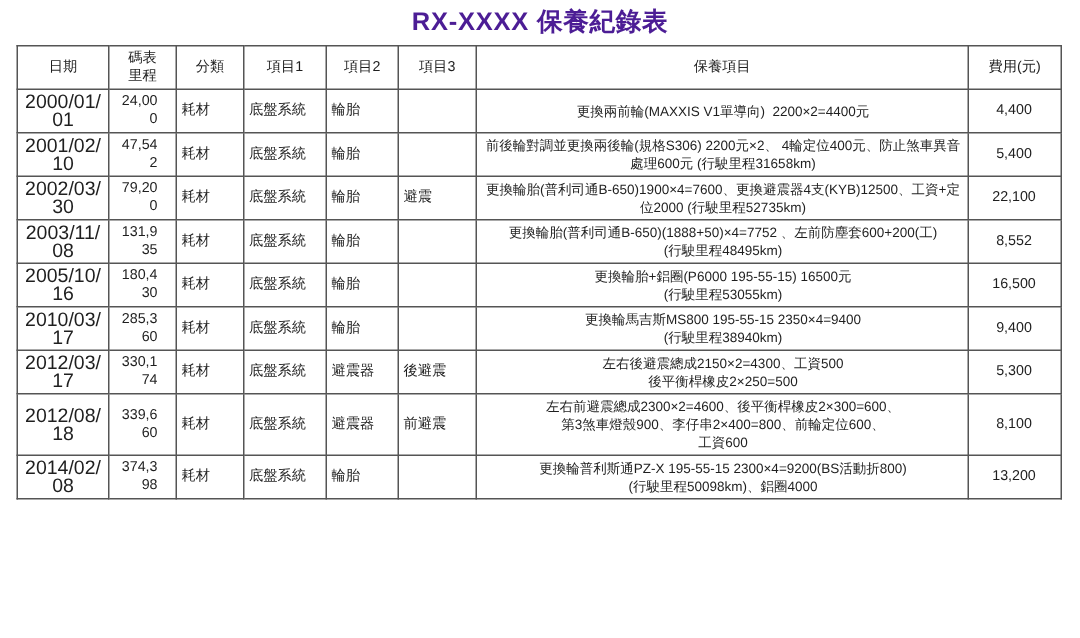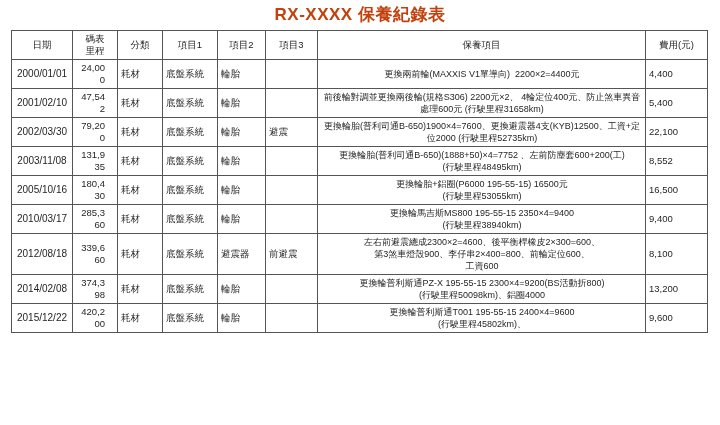--- a/index.html
+++ b/index.html
@@ -7,44 +7,44 @@
     width:720px;height:425px;overflow:hidden;
     font-family:"Liberation Sans","DejaVu Sans",sans-serif;
     color:#1f1f1f;
     -webkit-font-smoothing:antialiased;
   }
   .page{position:relative;width:720px;height:425px;}
   .title{
     text-align:center;
     font-size:17px;font-weight:bold;
     padding-top:3px;letter-spacing:0.5px;
-    color:#c2410c;
+    color:#4c1d95;
   }
   .tablewrap{margin:4px 0 0 11px;width:696px;}
   table{
     border-collapse:collapse;table-layout:fixed;width:696px;
   }
   th,td{
     border:1px solid #555;
     font-size:9px;line-height:12px;
     padding:2px 3px;
     vertical-align:middle;
     overflow:hidden;
     white-space:pre-wrap;
     word-break:break-all;
   }
   th{
     font-weight:normal;font-size:9.5px;text-align:center;
     height:22px;background:#fff;
   }
-  td.c-date{font-size:10px;text-align:center;}
+  td.c-date{font-size:13px;text-align:center;}
   td.c-odo{font-size:9.5px;text-align:right;padding-right:12px;}
   td.c-mid{font-size:9.5px;text-align:left;}
   td.c-desc{font-size:9px;text-align:center;padding-left:4px;}
-  td.c-cost{font-size:9.5px;text-align:left;padding-right:4px;}
+  td.c-cost{font-size:9.5px;text-align:center;padding-right:4px;}
   tr.tall td{height:24px;}
   .gap{height:5px;}
 </style>
 </head>
 <body>
 
 <div class="page">
   <div class="title">RX-XXXX 保養紀錄表</div>
 
   <div class="tablewrap">
@@ -130,20 +130,31 @@
     <td class="c-odo">285,360</td>
     <td class="c-mid">耗材</td>
     <td class="c-mid">底盤系統</td>
     <td class="c-mid">輪胎</td>
     <td class="c-mid"></td>
     <td class="c-desc">更換輪馬吉斯MS800 195-55-15 2350×4=9400
 (行駛里程38940km)</td>
     <td class="c-cost">9,400</td>
   </tr>
           <tr class="tall">
+    <td class="c-date">2012/03/17</td>
+    <td class="c-odo">330,174</td>
+    <td class="c-mid">耗材</td>
+    <td class="c-mid">底盤系統</td>
+    <td class="c-mid">避震器</td>
+    <td class="c-mid">後避震</td>
+    <td class="c-desc">左右後避震總成2150×2=4300、工資500
+後平衡桿橡皮2×250=500</td>
+    <td class="c-cost">5,300</td>
+  </tr>
+          <tr class="tall">
     <td class="c-date">2012/08/18</td>
     <td class="c-odo">339,660</td>
     <td class="c-mid">耗材</td>
     <td class="c-mid">底盤系統</td>
     <td class="c-mid">避震器</td>
     <td class="c-mid">前避震</td>
     <td class="c-desc">左右前避震總成2300×2=4600、後平衡桿橡皮2×300=600、
 第3煞車燈殼900、李仔串2×400=800、前輪定位600、
 工資600</td>
     <td class="c-cost">8,100</td>
@@ -152,31 +163,20 @@
     <td class="c-date">2014/02/08</td>
     <td class="c-odo">374,398</td>
     <td class="c-mid">耗材</td>
     <td class="c-mid">底盤系統</td>
     <td class="c-mid">輪胎</td>
     <td class="c-mid"></td>
     <td class="c-desc">更換輪普利斯通PZ-X 195-55-15 2300×4=9200(BS活動折800)
 (行駛里程50098km)、鋁圈4000</td>
     <td class="c-cost">13,200</td>
   </tr>
-          <tr class="tall">
-    <td class="c-date">2015/12/22</td>
-    <td class="c-odo">420,200</td>
-    <td class="c-mid">耗材</td>
-    <td class="c-mid">底盤系統</td>
-    <td class="c-mid">輪胎</td>
-    <td class="c-mid"></td>
-    <td class="c-desc">更換輪普利斯通T001 195-55-15 2400×4=9600
-(行駛里程45802km)、</td>
-    <td class="c-cost">9,600</td>
-  </tr>
         </tbody>
     </table>
 
     <div class="gap"></div>
 
   </div>
 
 </div>
 
 </body></html>

